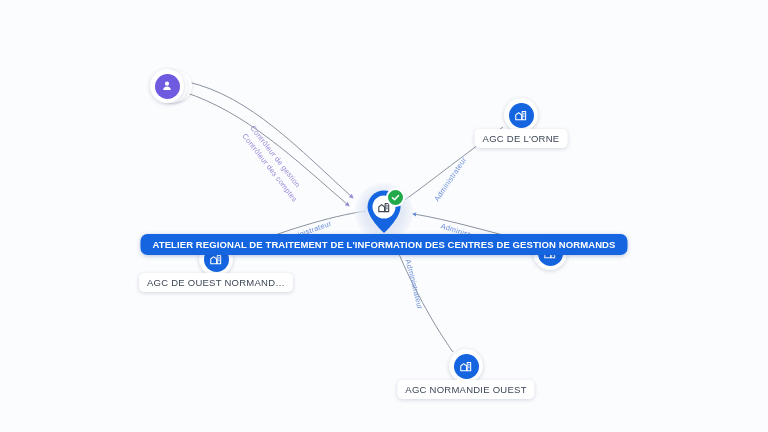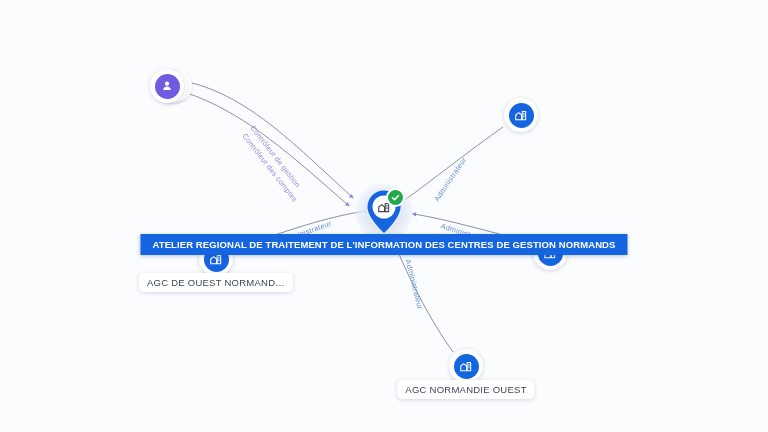--- a/index.html
+++ b/index.html
@@ -148,21 +148,21 @@
   .central-label {
     position: absolute;
     transform: translate(-50%, 0);
     background: #1565e0;
     color: #ffffff;
     font-size: 9.5px;
     font-weight: bold;
     letter-spacing: 0.1px;
     white-space: nowrap;
     padding: 5px 12px;
-    border-radius: 0;
+    border-radius: 7px;
     box-shadow: 0 1px 4px rgba(20,60,140,0.30);
     z-index: 30;
   }
 
   
   .edge-label {
     position: absolute;
     font-size: 7.5px;
     white-space: nowrap;
     transform-origin: 0 50%;
@@ -226,20 +226,21 @@
     <div class="node-circle">
       <div class="node-inner">
         <svg width="14" height="14" viewBox="0 0 24 24" fill="none" stroke="#ffffff" stroke-width="1.8" stroke-linecap="round" stroke-linejoin="round">
           <path d="M3 20V12l5-4 5 4v8z"></path>
           <path d="M14 20V6h6v14z"></path>
           <path d="M16.5 9h1M16.5 12h1M16.5 15h1"></path>
         </svg>
       </div>
     </div>
   </div>
+  <div class="node-label" style="left:521px; top:129px;">AGC DE L'ORNE</div>
 
   <div class="node" style="left:550px; top:253px;">
     <div class="node-circle">
       <div class="node-inner">
         <svg width="14" height="14" viewBox="0 0 24 24" fill="none" stroke="#ffffff" stroke-width="1.8" stroke-linecap="round" stroke-linejoin="round">
           <path d="M3 20V12l5-4 5 4v8z"></path>
           <path d="M14 20V6h6v14z"></path>
           <path d="M16.5 9h1M16.5 12h1M16.5 15h1"></path>
         </svg>
       </div>

